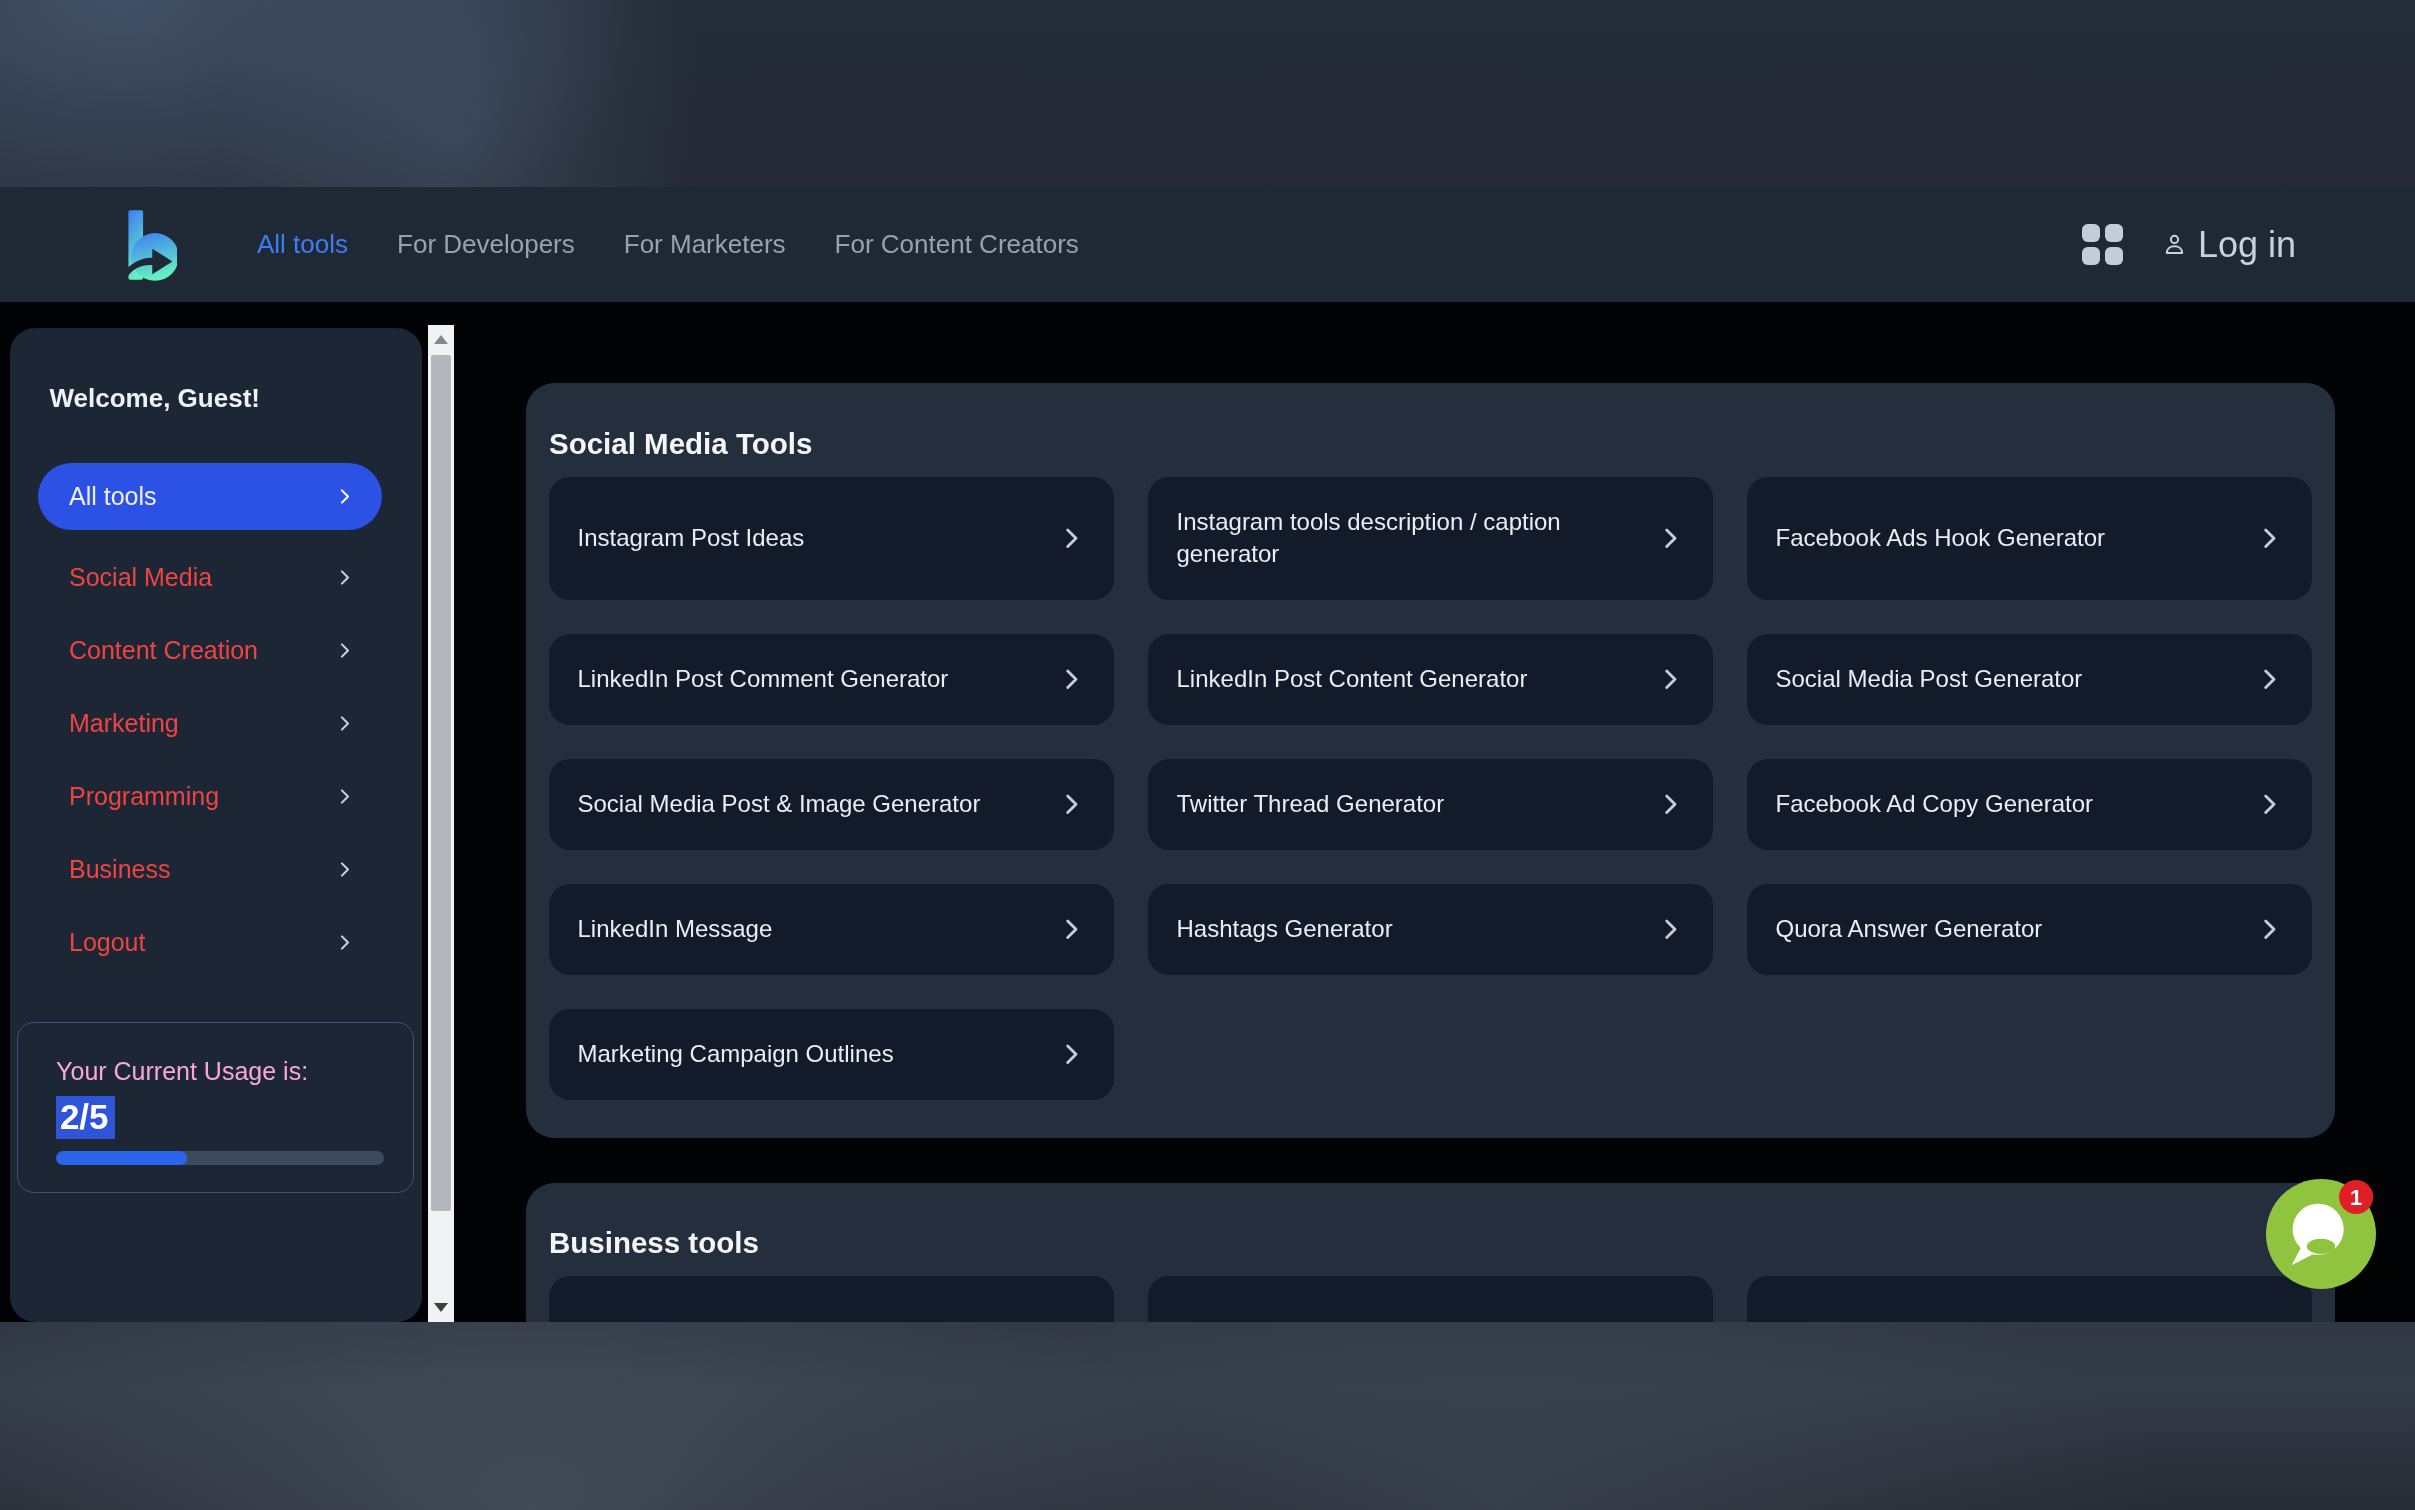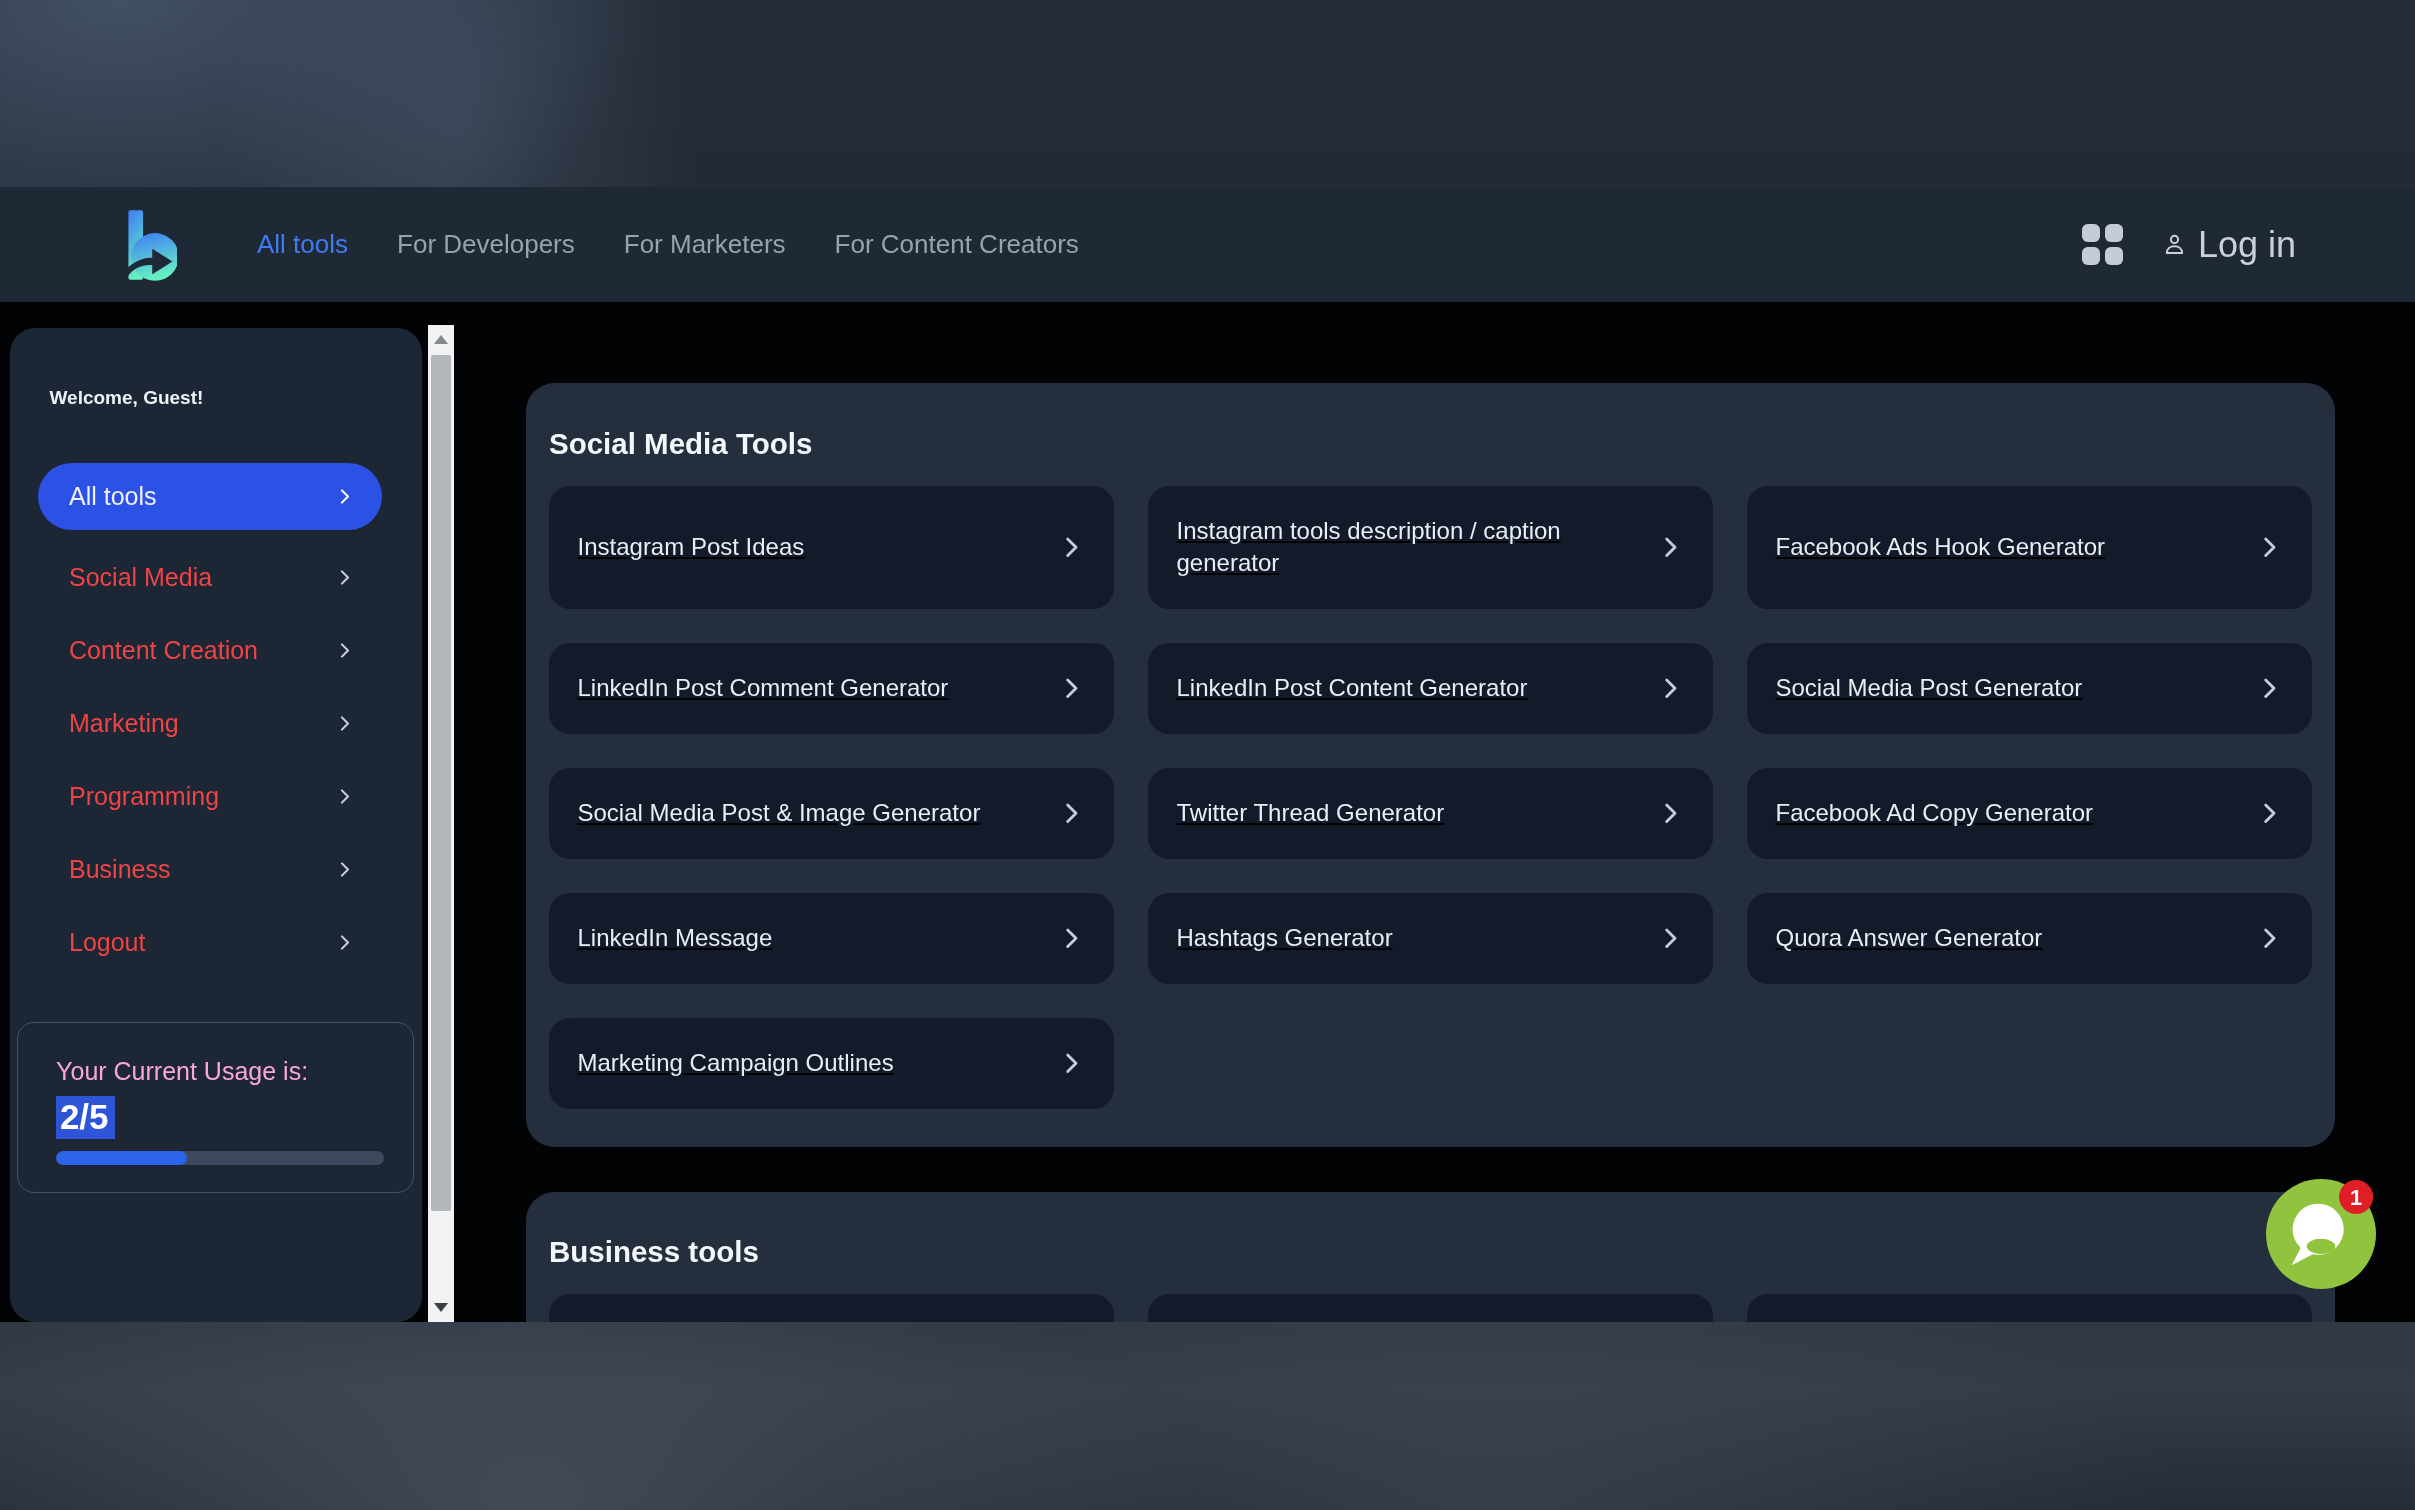--- a/index.html
+++ b/index.html
@@ -34,21 +34,21 @@
   .page-body{
     position:absolute;left:0;top:302px;width:2416px;height:1020px;
     background:#010305;overflow:hidden;
   }
 
   
   .sidebar{
     position:absolute;left:9.5px;top:26px;width:412px;height:994px;
     background:#1c2634;border-radius:25px;padding-top:53px;
   }
-  .welcome{margin-left:40px;font-size:19px;font-weight:bold;color:#eef2f7;line-height:34px;}
+  .welcome{margin-left:40px;font-size:26px;font-weight:bold;color:#eef2f7;line-height:34px;}
   .side-list{margin-top:48px;}
   .side-item{
     margin-left:28.5px;width:344px;height:73px;
     display:flex;align-items:center;justify-content:space-between;
     padding:0 27px 0 31px;color:#ef4444;font-size:25px;cursor:pointer;
   }
   .side-item .chev{color:#c9d2dd;}
   .side-item.active{
     background:#2c51e5;border-radius:950px;height:67px;margin-bottom:11.4px;
     color:#eef1fb;
@@ -72,21 +72,21 @@
   .tri-up{width:0;height:0;border-left:7.6px solid transparent;border-right:7.6px solid transparent;border-bottom:9.5px solid #85898e;}
   .tri-down{width:0;height:0;border-left:7.6px solid transparent;border-right:7.6px solid transparent;border-top:9.5px solid #3c3f42;}
   .sb-thumb{position:absolute;left:2.9px;top:30px;width:20px;height:856px;background:#b3b7bb;border-radius:1.9px;cursor:pointer;}
 
   
   .content{position:absolute;left:526px;top:0;width:1809px;}
   .panel{background:#252e3c;border-radius:28.5px;padding:32px 23px 38px;}
   .panel.first{margin-top:81px;}
   .panel.second{margin-top:45px;min-height:399px;}
   .panel-title{margin-top:9.5px;font-size:29.5px;font-weight:bold;color:#f3f6fa;line-height:38px;}
-  .cards{margin-top:23px;display:grid;grid-template-columns:repeat(3,1fr);gap:34px;text-decoration:underline;}
+  .cards{margin-top:14px;display:grid;grid-template-columns:repeat(3,1fr);gap:34px;}
   .card{
     background:#131b2a;border-radius:21px;min-height:91px;
     display:flex;align-items:center;justify-content:space-between;
     padding:29.5px 28.5px;cursor:pointer;
   }
   .card-label{font-size:24px;color:#e9eef4;line-height:32px;padding-right:17px;}
   .card .chev{color:#c3ccd8;flex:0 0 auto;}
 
   
   .chat{position:absolute;left:2266px;top:1179px;width:110px;height:110px;cursor:pointer;z-index:5;}

